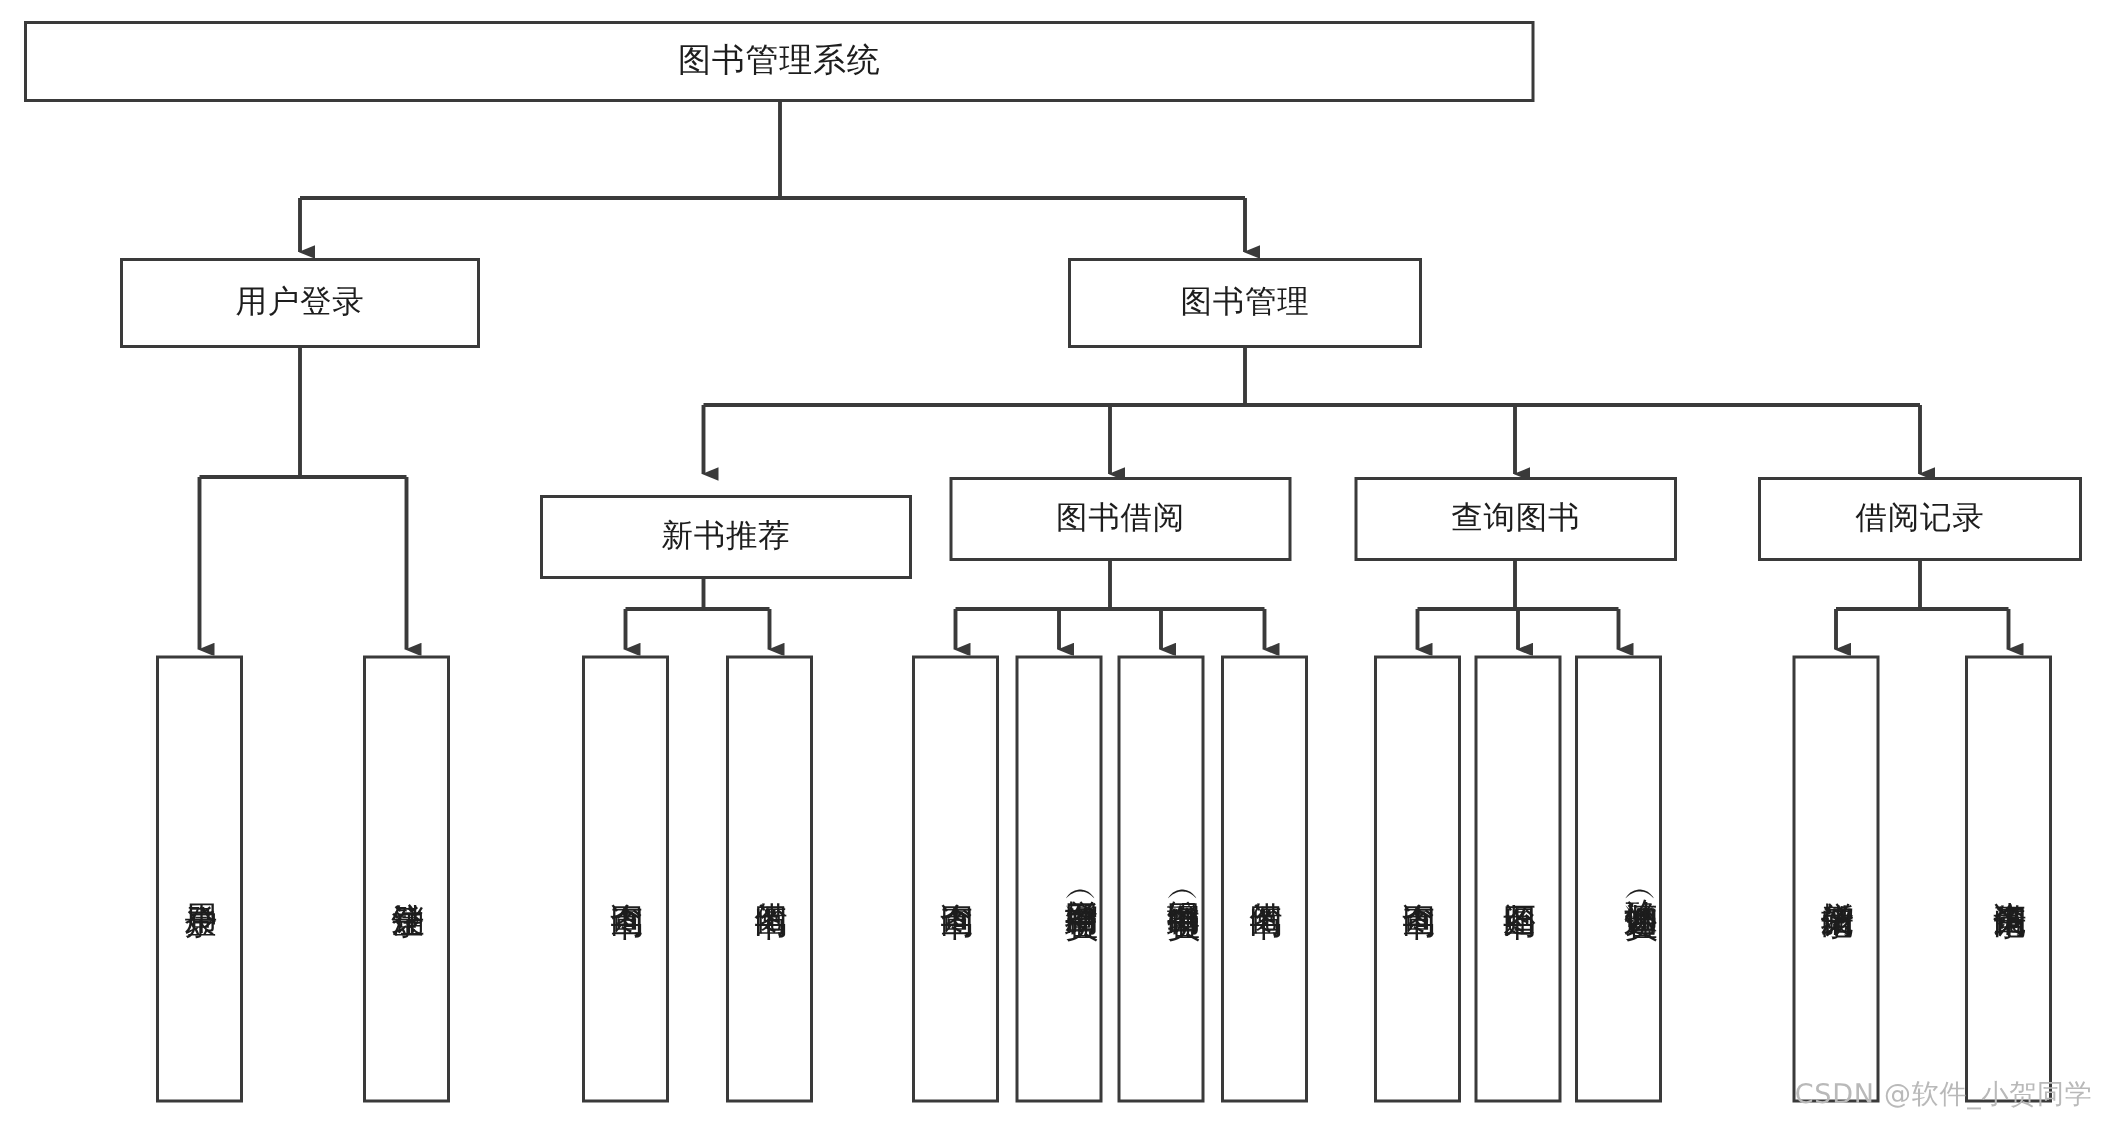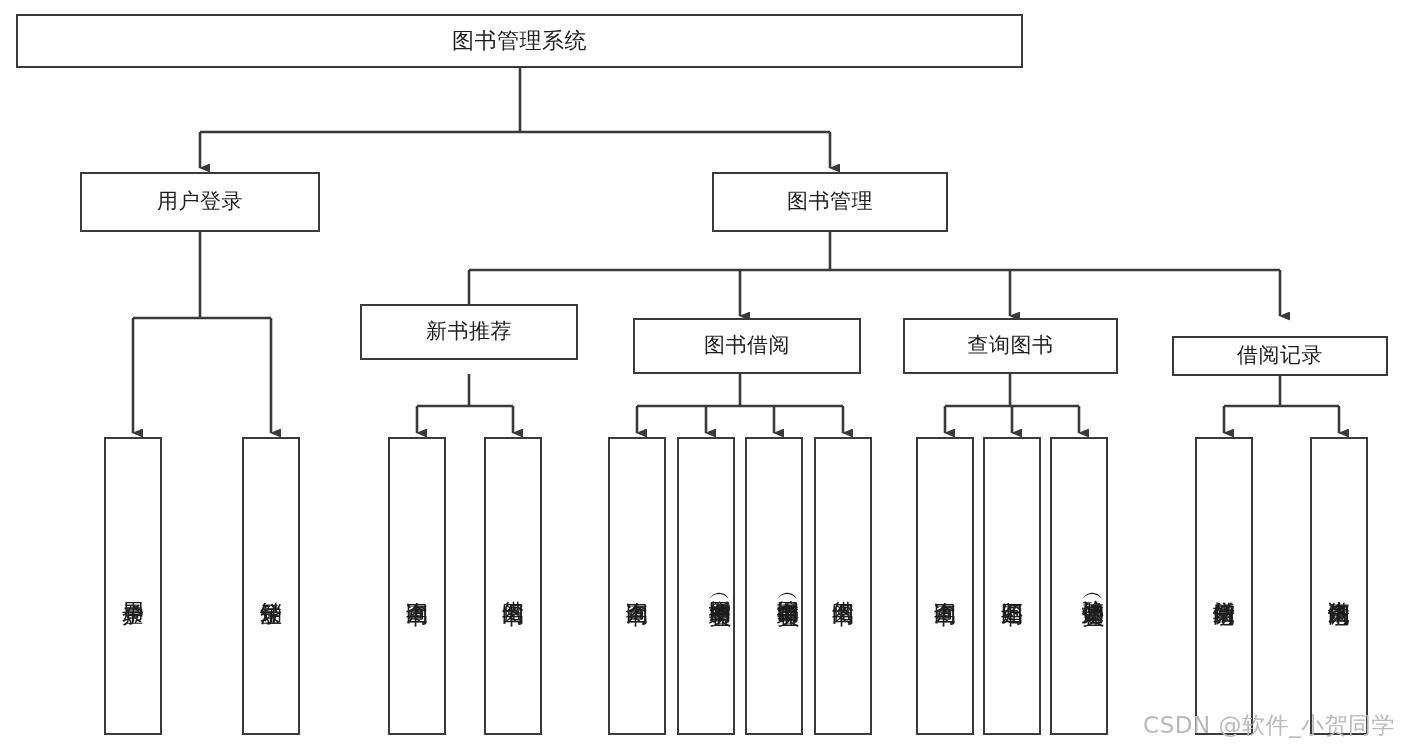--- a/index.html
+++ b/index.html
@@ -57,21 +57,21 @@
     padding-bottom: 6px;
     white-space: nowrap;
   }
   .node-v.centered {
     align-items: center;
   }
   .watermark {
     position: absolute;
     right: 10px;
     bottom: 6px;
-    font-size: 23px;
+    font-size: 18px;
     color: #b9b9b9;
     white-space: nowrap;
     letter-spacing: 0.5px;
   }
 </style>
 </head>
 <body>
 
 <div id="diagram-root">
 
@@ -129,30 +129,30 @@
     <span>图书管理系统</span>
   </div>
 
   <div class="node node-h" style="left:80px; top:172px; width:240px; height:60px;">
     <span>用户登录</span>
   </div>
   <div class="node node-h" style="left:712px; top:172px; width:236px; height:60px;">
     <span>图书管理</span>
   </div>
 
-  <div class="node node-h" style="left:360px; top:304px; width:218px; height:56px;">
+  <div class="node node-h" style="left:360px; top:330px; width:248px; height:56px;">
     <span>新书推荐</span>
   </div>
   <div class="node node-h" style="left:633px; top:318px; width:228px; height:56px;">
     <span>图书借阅</span>
   </div>
   <div class="node node-h" style="left:903px; top:318px; width:215px; height:56px;">
     <span>查询图书</span>
   </div>
-  <div class="node node-h" style="left:1172px; top:336px; width:216px; height:40px;">
+  <div class="node node-h" style="left:1172px; top:318px; width:216px; height:56px;">
     <span>借阅记录</span>
   </div>
 
   <div class="node node-v centered" style="left:104px; top:437px; width:58px; height:298px;">
     <span>用户登录</span>
   </div>
   <div class="node node-v centered" style="left:242px; top:437px; width:58px; height:298px;">
     <span>注销登录</span>
   </div>
 

